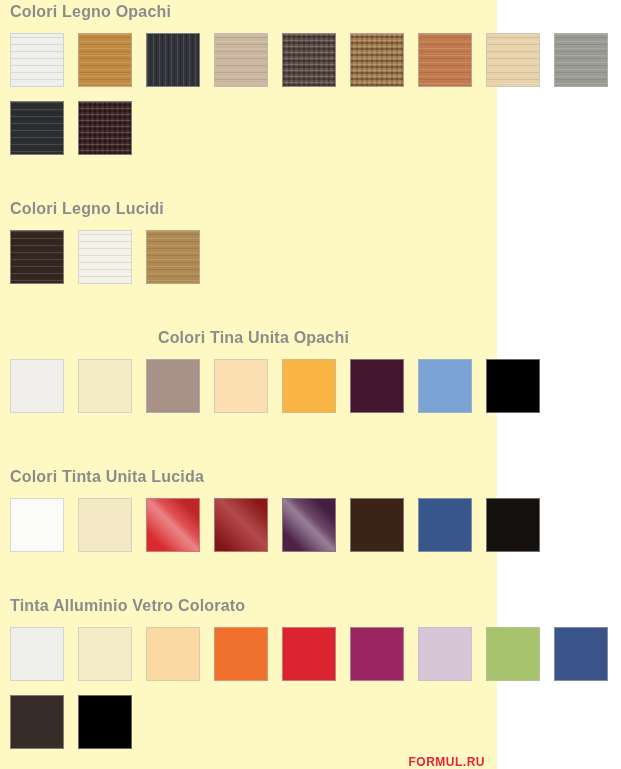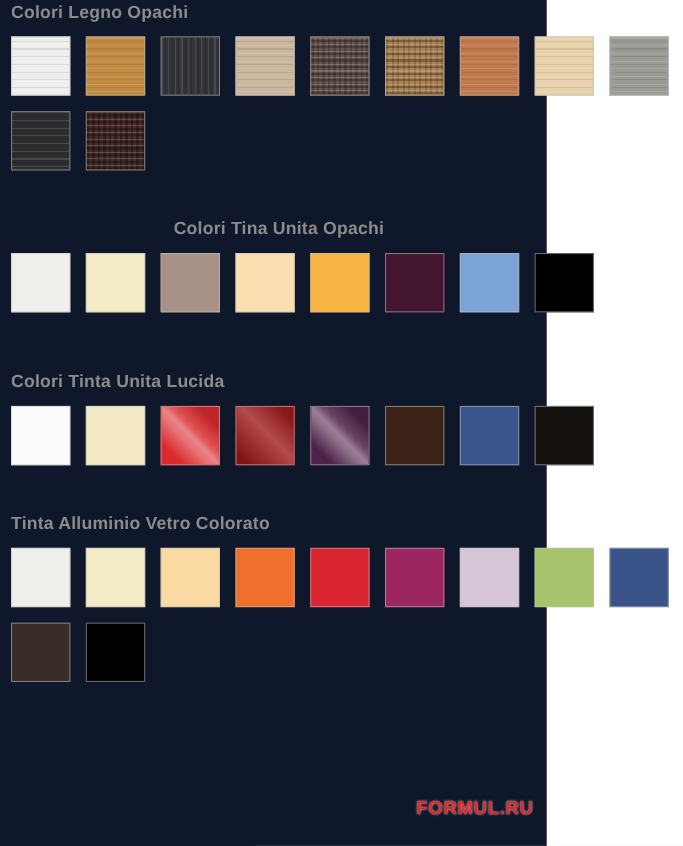--- a/index.html
+++ b/index.html
@@ -12,21 +12,21 @@
     height: 769px;
     position: relative;
     overflow: hidden;
     font-family: "Liberation Sans", sans-serif;
     -webkit-font-smoothing: antialiased;
   }
   #palette-page {
     position: relative;
     width: 497px;
     height: 769px;
-    background: #0f172a;
+    background: #fef9c3;
   }
   .section {
     position: relative;
   }
   .section-heading {
     font-family: "Liberation Sans", sans-serif;
     font-size: 16px;
     font-weight: bold;
     color: #8c8c8c;
     letter-spacing: 0.2px;
@@ -124,23 +124,23 @@
       45deg,
       rgba(0,0,0,0.18) 10%,
       rgba(255,255,255,0.16) 45%,
       rgba(255,255,255,0.22) 54%,
       rgba(0,0,0,0.10) 88%
     );
   }
   #watermark {
     position: absolute;
     right: 12px;
-    bottom: 24px;
+    bottom: 0;
     font-family: "Liberation Sans", sans-serif;
-    font-size: 17px;
+    font-size: 12px;
     font-weight: bold;
     color: #ee2222;
     letter-spacing: 0.5px;
     text-shadow: 0 0 2px rgba(255,255,255,0.9);
   }
 </style>
 </head>
 <body>
 
 <div id="palette-page">
@@ -177,20 +177,34 @@
         </div>
         <div class="swatch" style="background: rgb(43, 45, 47);">
           <div class="grain grain-h"></div>
         </div>
         <div class="swatch" style="background: rgb(58, 33, 32);">
           <div class="grain grain-rough"></div>
         </div>
       </div>
   </div>
 
+  <div class="section" style="padding-top:46px;">
+    <div class="section-heading">Colori Legno Lucidi</div>
+    <div class="swatch-grid" style="margin-top:13px;">
+        <div class="swatch" style="background: rgb(53, 38, 32);">
+          <div class="grain grain-h"></div>
+        </div>
+        <div class="swatch" style="background: rgb(244, 241, 232);">
+          <div class="grain grain-h"></div>
+        </div>
+        <div class="swatch" style="background: rgb(176, 138, 82);">
+          <div class="grain grain-h"></div>
+        </div>
+      </div>
+  </div>
 
   <div class="section" style="padding-top:46px;text-align:center;">
     <div class="section-heading">Colori Tina Unita Opachi</div>
     <div class="swatch-grid" style="margin-top:13px;">
         <div class="swatch" style="background: rgb(240, 239, 235);"></div>
         <div class="swatch" style="background: rgb(244, 236, 197);"></div>
         <div class="swatch" style="background: rgb(168, 146, 135);"></div>
         <div class="swatch" style="background: rgb(251, 223, 176);"></div>
         <div class="swatch" style="background: rgb(249, 181, 68);"></div>
         <div class="swatch" style="background: rgb(67, 21, 46);"></div>

